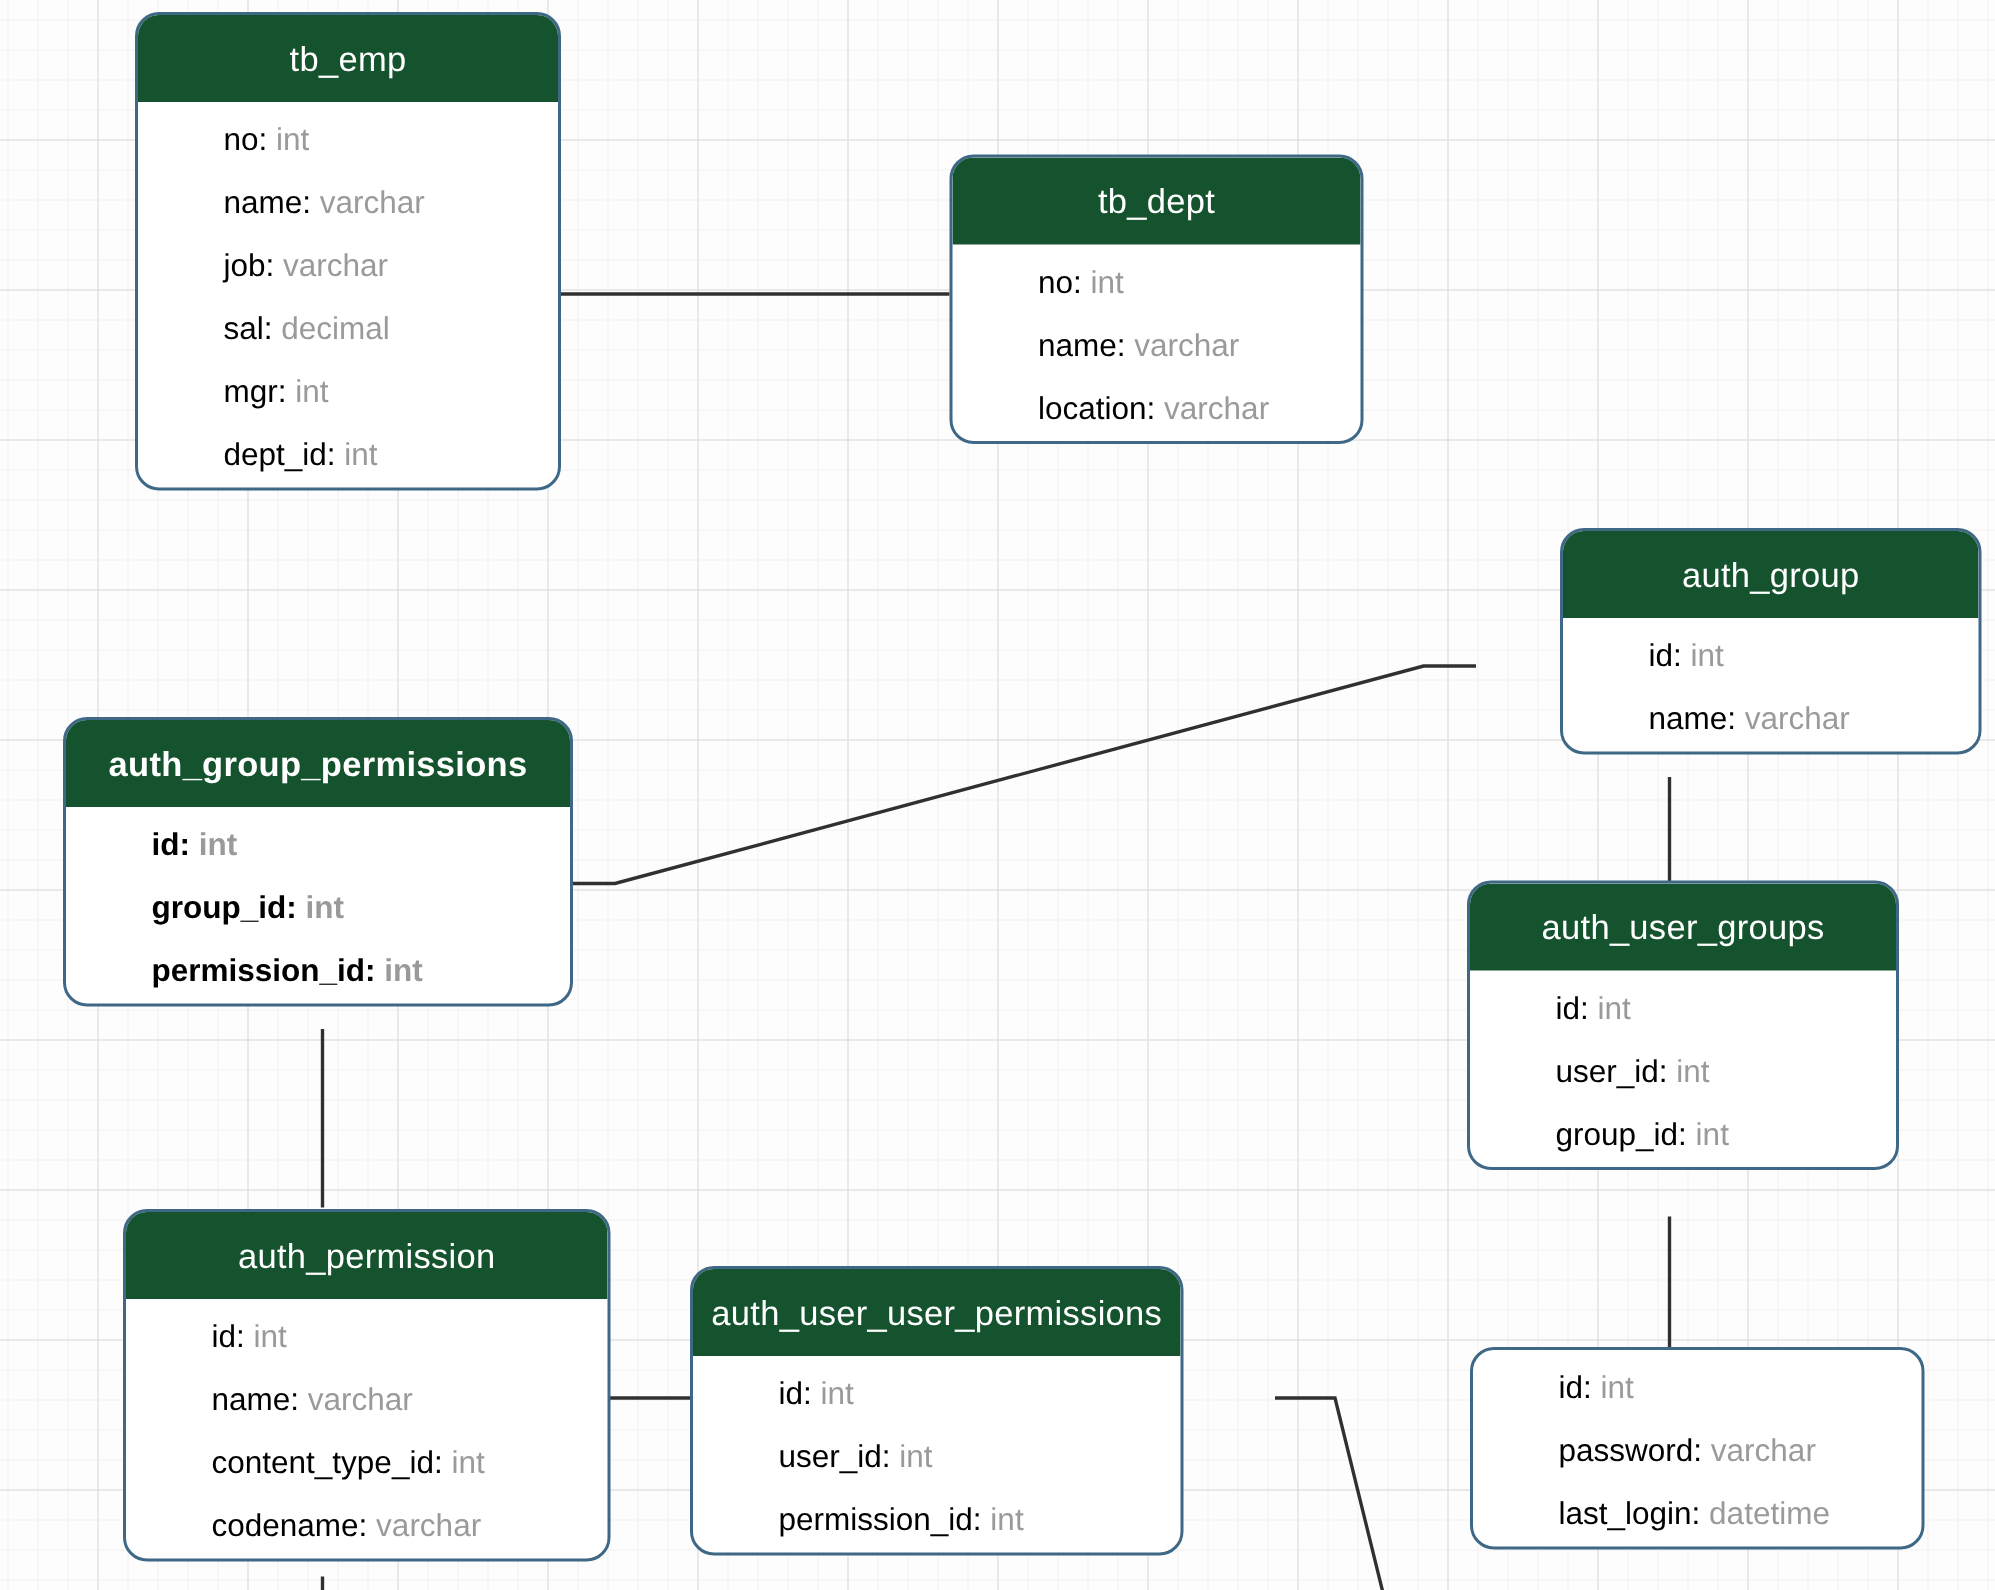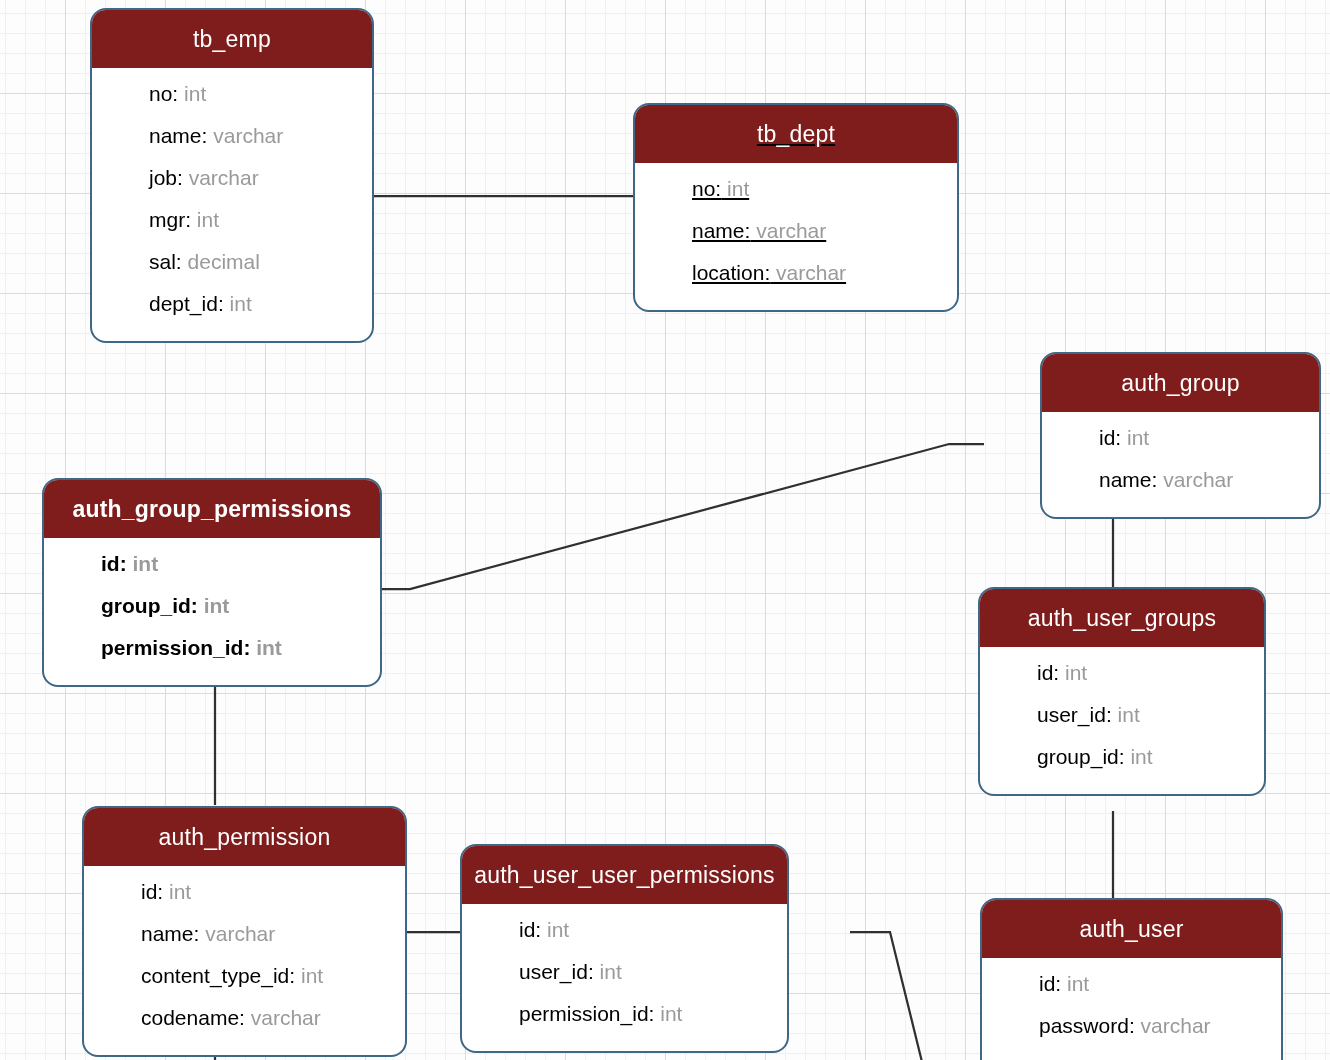--- a/index.html
+++ b/index.html
@@ -38,43 +38,43 @@
     z-index: 2;
     box-sizing: border-box;
     background: #ffffff;
     border: 2.5px solid #3e6886;
     border-radius: 16px;
     overflow: hidden;
   }
   .table-header {
     height: 58px;
     line-height: 58px;
-    background: #7f1d1d;
+    background: #14532d;
     color: #ffffff;
     text-align: center;
     font-size: 23px;
     letter-spacing: 0.2px;
     white-space: nowrap;
   }
   .table-fields {
-    padding: 5px 0 16px 0;
+    padding: 5px 0 0 0;
   }
   .field-row {
     height: 42px;
     line-height: 42px;
     padding-left: 57px;
     font-size: 21px;
     white-space: nowrap;
   }
   .field-name { color: #000000; }
   .field-type { color: #9a9a9a; }
 
   
   .t-tb_emp                      { left: 90px;  top: 8px;   width: 284px; }
-  .t-tb_dept                     { left: 633px; top: 103px; width: 326px; text-decoration: underline; }
+  .t-tb_dept                     { left: 633px; top: 103px; width: 276px; }
   .t-auth_group                  { left: 1040px; top: 352px; width: 281px; }
   .t-auth_group_permissions      { left: 42px;  top: 478px; width: 340px; font-weight: bold; }
   .t-auth_user_groups            { left: 978px; top: 587px; width: 288px; }
   .t-auth_permission             { left: 82px;  top: 806px; width: 325px; }
   .t-auth_user_user_permissions  { left: 460px; top: 844px; width: 329px; }
   .t-auth_user                   { left: 980px; top: 898px; width: 303px; }
 </style>
 </head>
 <body>
 
@@ -90,22 +90,22 @@
 </svg>
 
 <div class="table t-tb_emp">
   <div class="table-header">
     <span>tb_emp</span>
   </div>
   <div class="table-fields">
       <div class="field-row"><span class="field-name">no:</span><span class="field-type"> int</span></div>
       <div class="field-row"><span class="field-name">name:</span><span class="field-type"> varchar</span></div>
       <div class="field-row"><span class="field-name">job:</span><span class="field-type"> varchar</span></div>
+      <div class="field-row"><span class="field-name">sal:</span><span class="field-type"> decimal</span></div>
       <div class="field-row"><span class="field-name">mgr:</span><span class="field-type"> int</span></div>
-      <div class="field-row"><span class="field-name">sal:</span><span class="field-type"> decimal</span></div>
       <div class="field-row"><span class="field-name">dept_id:</span><span class="field-type"> int</span></div>
     </div>
 </div>
 
 <div class="table t-tb_dept">
   <div class="table-header">
     <span>tb_dept</span>
   </div>
   <div class="table-fields">
       <div class="field-row"><span class="field-name">no:</span><span class="field-type"> int</span></div>
@@ -163,21 +163,18 @@
     <span>auth_user_user_permissions</span>
   </div>
   <div class="table-fields">
       <div class="field-row"><span class="field-name">id:</span><span class="field-type"> int</span></div>
       <div class="field-row"><span class="field-name">user_id:</span><span class="field-type"> int</span></div>
       <div class="field-row"><span class="field-name">permission_id:</span><span class="field-type"> int</span></div>
     </div>
 </div>
 
 <div class="table t-auth_user">
-  <div class="table-header">
-    <span>auth_user</span>
-  </div>
   <div class="table-fields">
       <div class="field-row"><span class="field-name">id:</span><span class="field-type"> int</span></div>
       <div class="field-row"><span class="field-name">password:</span><span class="field-type"> varchar</span></div>
       <div class="field-row"><span class="field-name">last_login:</span><span class="field-type"> datetime</span></div>
     </div>
 </div>
 
 </body></html>

